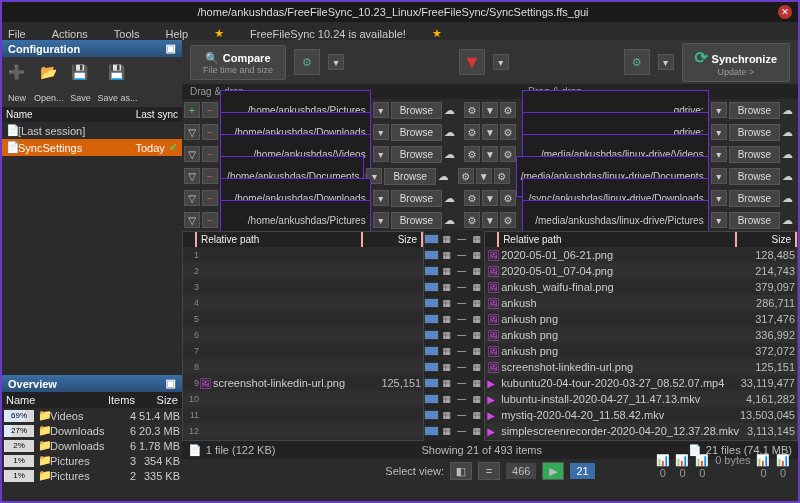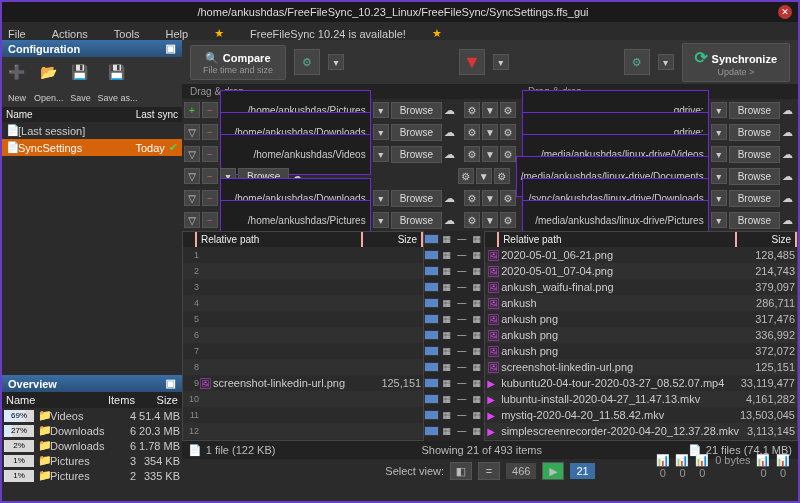--- a/index.html
+++ b/index.html
@@ -292,20 +292,21 @@
     <div class="pathbox">/media/ankushdas/linux-drive/Videos</div>
     <div class="smbtn">▾</div>
     <div class="browse">Browse</div>
     <span class="cloud">☁</span>
   </div>
         </div>
         <div class="pair-row">
   <div class="half">
     <div class="smbtn ">▽</div>
     <div class="smbtn rem">−</div>
+    <div class="pathbox">/home/ankushdas/Documents</div>
     <div class="smbtn">▾</div>
     <div class="browse">Browse</div>
     <span class="cloud">☁</span>
   </div>
   <div class="mid-icons">
     <div class="smbtn">⚙</div>
     <div class="smbtn">▼</div>
     <div class="smbtn">⚙</div>
   </div>
   <div class="half">

